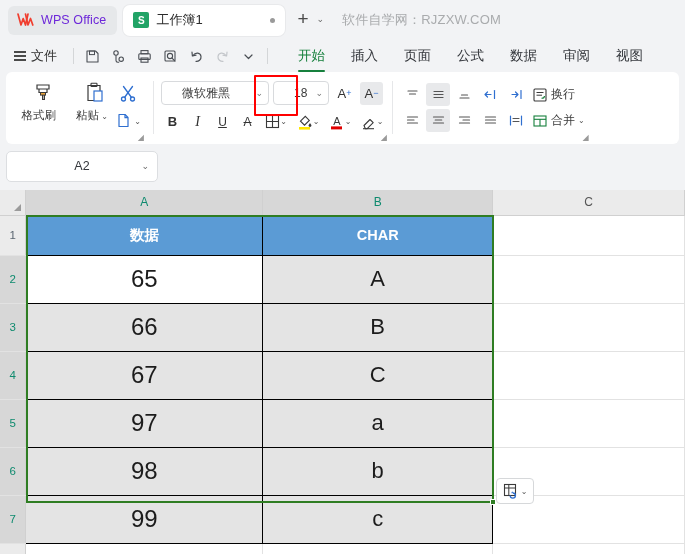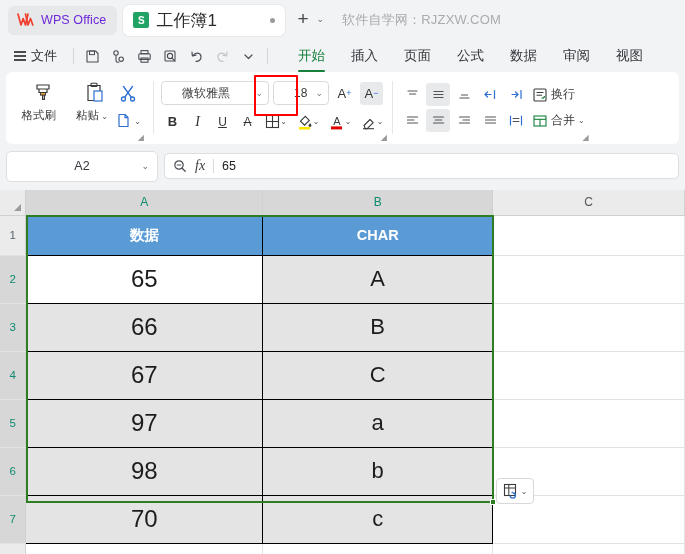--- a/index.html
+++ b/index.html
@@ -34,21 +34,21 @@
     height: 31px; width: 162px; padding: 0 10px;
     box-shadow: 0 0 0 1px rgba(0,0,0,0.04);
     position: relative;
   }
   .tab-icon {
     width: 16px; height: 16px; background: #21a366;
     border-radius: 2px; color: #fff; font-size: 10px; font-weight: bold;
     display: flex; align-items: center; justify-content: center;
     font-family: "Liberation Sans", sans-serif;
   }
-  .tab-label { font-size: 17px; color: #2b2b2b; flex: 1; }
+  .tab-label { font-size: 13px; color: #2b2b2b; flex: 1; }
   .tab-dot { width: 5px; height: 5px; border-radius: 50%; background: #9a9a9a; }
   .tab-plus {
     font-size: 19px; color: #4a4a4a; padding: 0 2px 3px 6px;
     font-weight: 300; line-height: 1;
   }
   .tab-chev { font-size: 9px; color: #6a6a6a; padding-bottom: 2px; }
   .watermark {
     font-size: 13px; color: #a9abad; margin-left: 12px; letter-spacing: .2px;
   }
 
@@ -521,32 +521,20 @@
     </div>
 
     <div class="redbox" style="left:248px; top:3px; width:44px; height:41px;"></div>
   </div>
 
   <div class="formulabar">
     <div class="namebox">
       <span>A2</span>
       <span class="nb-chev">⌄</span>
     </div>
-    <div class="fxwrap">
-      <span>
-        <svg width="14" height="14" viewBox="0 0 14 14">
-            <circle cx="6" cy="6" r="4.2" fill="none" stroke="#4a4e54" stroke-width="1.2"></circle>
-            <path d="M4.2 6h3.6" stroke="#4a4e54" stroke-width="1.2" stroke-linecap="round"></path>
-            <path d="M9.2 9.2l3 3" stroke="#4a4e54" stroke-width="1.3" stroke-linecap="round"></path>
-          </svg>
-      </span>
-      <span class="fx-label">fx</span>
-      <span class="fx-divider"></span>
-      <span class="fx-value">65</span>
-    </div>
   </div>
 
   <div class="gridwrap">
     <table class="grid">
       <tbody>
           <tr>
         <th class="corner"></th>
         <th class="colh sel" style="width:237px;">A</th>
         <th class="colh sel" style="width:230px;">B</th>
         <th class="colh" style="width:192px;">C</th>
@@ -589,21 +577,21 @@
 
       <tr>
         <th class="rowh sel" style="height:48px;">6</th>
         <td class="cell data big">98</td>
         <td class="cell data">b</td>
         <td class="cell"></td>
       </tr>
 
       <tr>
         <th class="rowh sel" style="height:48px;">7</th>
-        <td class="cell data big">70</td>
+        <td class="cell data big">99</td>
         <td class="cell data">c</td>
         <td class="cell"></td>
       </tr>
 
       <tr>
         <th class="rowh" style="height:40px;">8</th>
         <td class="cell"></td>
         <td class="cell"></td>
         <td class="cell"></td>
       </tr>

